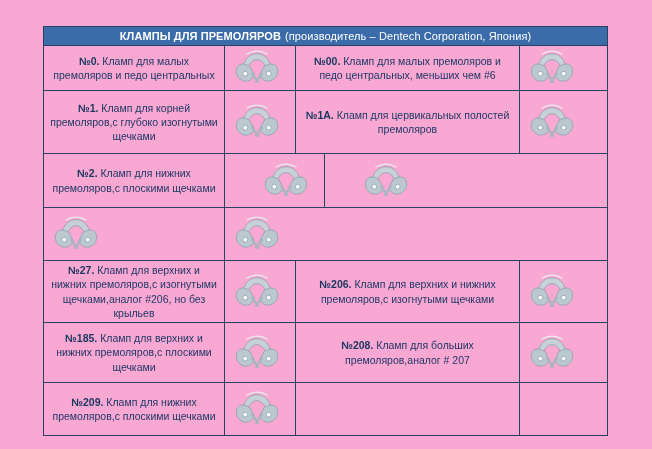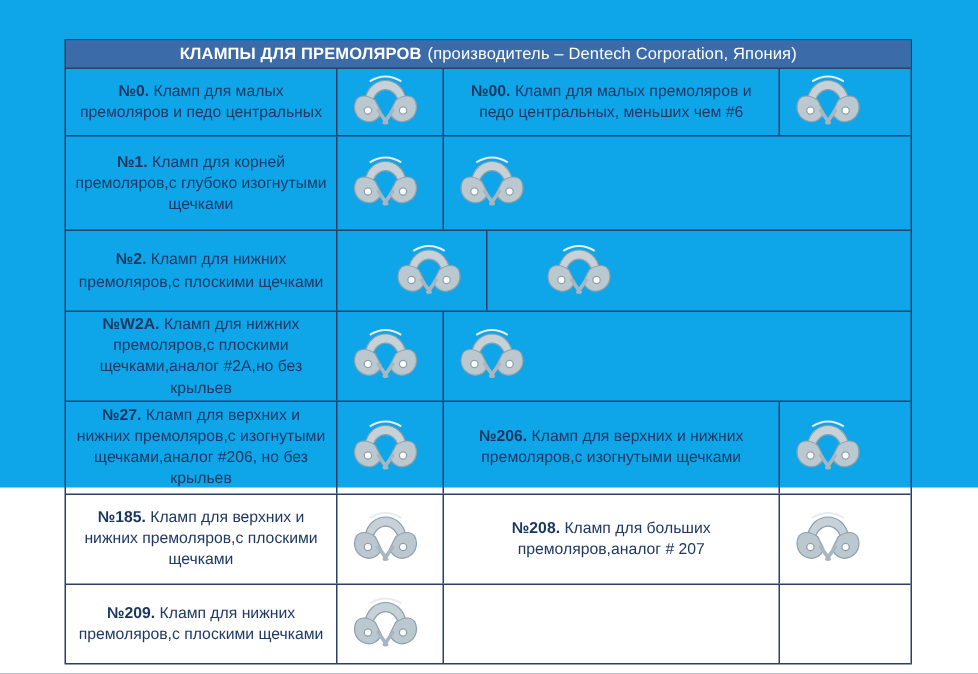--- a/index.html
+++ b/index.html
@@ -1,21 +1,21 @@
 <!DOCTYPE html>
 <html><head>
 <meta charset="utf-8">
 <style>
   html,body{margin:0;padding:0;}
   body{
     width:652px;height:449px;background:#ffffff;overflow:hidden;
     font-family:"Liberation Sans","DejaVu Sans",sans-serif;
     -webkit-font-smoothing:antialiased;
   }
-  .page{position:relative;width:652px;height:325px;background:#0ea5e9;}
+  .page{position:relative;width:652px;height:449px;background:#f9a8d4;}
   .table{
     position:absolute;left:43px;top:26px;width:565px;
     border:1px solid #2a4165;border-bottom:none;box-sizing:border-box;
   }
   .thead{
     background:#3b6ba8;color:#ffffff;height:18px;
     display:flex;align-items:center;justify-content:center;
     font-size:11px;letter-spacing:.1px;border-bottom:1px solid #2a4165;
     white-space:nowrap;
   }
@@ -109,20 +109,26 @@
           <path d="M8 24 c-4 8 0 16 8 18 c6 1.5 11 -2.5 12.5 -7.5 l-5 -10 c-6.5 -4.5 -12.5 -4.5 -15.5 -0.5 Z" fill="#bcc8d0"></path>
           <path d="M56 24 c4 8 0 16 -8 18 c-6 1.5 -11 -2.5 -12.5 -7.5 l5 -10 c6.5 -4.5 12.5 -4.5 15.5 -0.5 Z" fill="#bcc8d0"></path>
           <circle cx="17.5" cy="33" r="3" fill="#ffffff"></circle>
           <circle cx="46.5" cy="33" r="3" fill="#ffffff"></circle>
         </g>
         <path d="M26 33 l7 10 M38 33 l-7 10" stroke="#a7b6c0" stroke-width="3" fill="none" stroke-linecap="round"></path>
         <path d="M19 9 q13 -8 26 0" stroke="#e6ecef" stroke-width="1.6" fill="none"></path>
       </svg>
     </div>
     <div class="cell">
+      <div class="txt">
+        <b>№1А. </b>
+        <span>Кламп для цервикальных полостей премоляров</span>
+      </div>
+    </div>
+    <div class="cell">
       <svg class="clamp" viewBox="0 0 64 52">
         <g stroke="#8da0ac" stroke-width="1">
           <path d="M15 24 C19 3 45 3 49 24 L43 27 C40 12 24 12 21 27 Z" fill="#c6d1d8"></path>
           <path d="M8 24 c-4 8 0 16 8 18 c6 1.5 11 -2.5 12.5 -7.5 l-5 -10 c-6.5 -4.5 -12.5 -4.5 -15.5 -0.5 Z" fill="#bcc8d0"></path>
           <path d="M56 24 c4 8 0 16 -8 18 c-6 1.5 -11 -2.5 -12.5 -7.5 l5 -10 c6.5 -4.5 12.5 -4.5 15.5 -0.5 Z" fill="#bcc8d0"></path>
           <circle cx="17.5" cy="33" r="3" fill="#ffffff"></circle>
           <circle cx="46.5" cy="33" r="3" fill="#ffffff"></circle>
         </g>
         <path d="M26 33 l7 10 M38 33 l-7 10" stroke="#a7b6c0" stroke-width="3" fill="none" stroke-linecap="round"></path>
         <path d="M19 9 q13 -8 26 0" stroke="#e6ecef" stroke-width="1.6" fill="none"></path>
@@ -160,26 +166,20 @@
           <circle cx="46.5" cy="33" r="3" fill="#ffffff"></circle>
         </g>
         <path d="M26 33 l7 10 M38 33 l-7 10" stroke="#a7b6c0" stroke-width="3" fill="none" stroke-linecap="round"></path>
         <path d="M19 9 q13 -8 26 0" stroke="#e6ecef" stroke-width="1.6" fill="none"></path>
       </svg>
     </div>
   </div>
 
   <div class="row">
     <div class="cell">
-      <div class="txt">
-        <b>№W2А. </b>
-        <span>Кламп для нижних премоляров,с плоскими щечками,аналог #2А,но без крыльев</span>
-      </div>
-    </div>
-    <div class="cell">
       <svg class="clamp" viewBox="0 0 64 52">
         <g stroke="#8da0ac" stroke-width="1">
           <path d="M15 24 C19 3 45 3 49 24 L43 27 C40 12 24 12 21 27 Z" fill="#c6d1d8"></path>
           <path d="M8 24 c-4 8 0 16 8 18 c6 1.5 11 -2.5 12.5 -7.5 l-5 -10 c-6.5 -4.5 -12.5 -4.5 -15.5 -0.5 Z" fill="#bcc8d0"></path>
           <path d="M56 24 c4 8 0 16 -8 18 c-6 1.5 -11 -2.5 -12.5 -7.5 l5 -10 c6.5 -4.5 12.5 -4.5 15.5 -0.5 Z" fill="#bcc8d0"></path>
           <circle cx="17.5" cy="33" r="3" fill="#ffffff"></circle>
           <circle cx="46.5" cy="33" r="3" fill="#ffffff"></circle>
         </g>
         <path d="M26 33 l7 10 M38 33 l-7 10" stroke="#a7b6c0" stroke-width="3" fill="none" stroke-linecap="round"></path>
         <path d="M19 9 q13 -8 26 0" stroke="#e6ecef" stroke-width="1.6" fill="none"></path>

